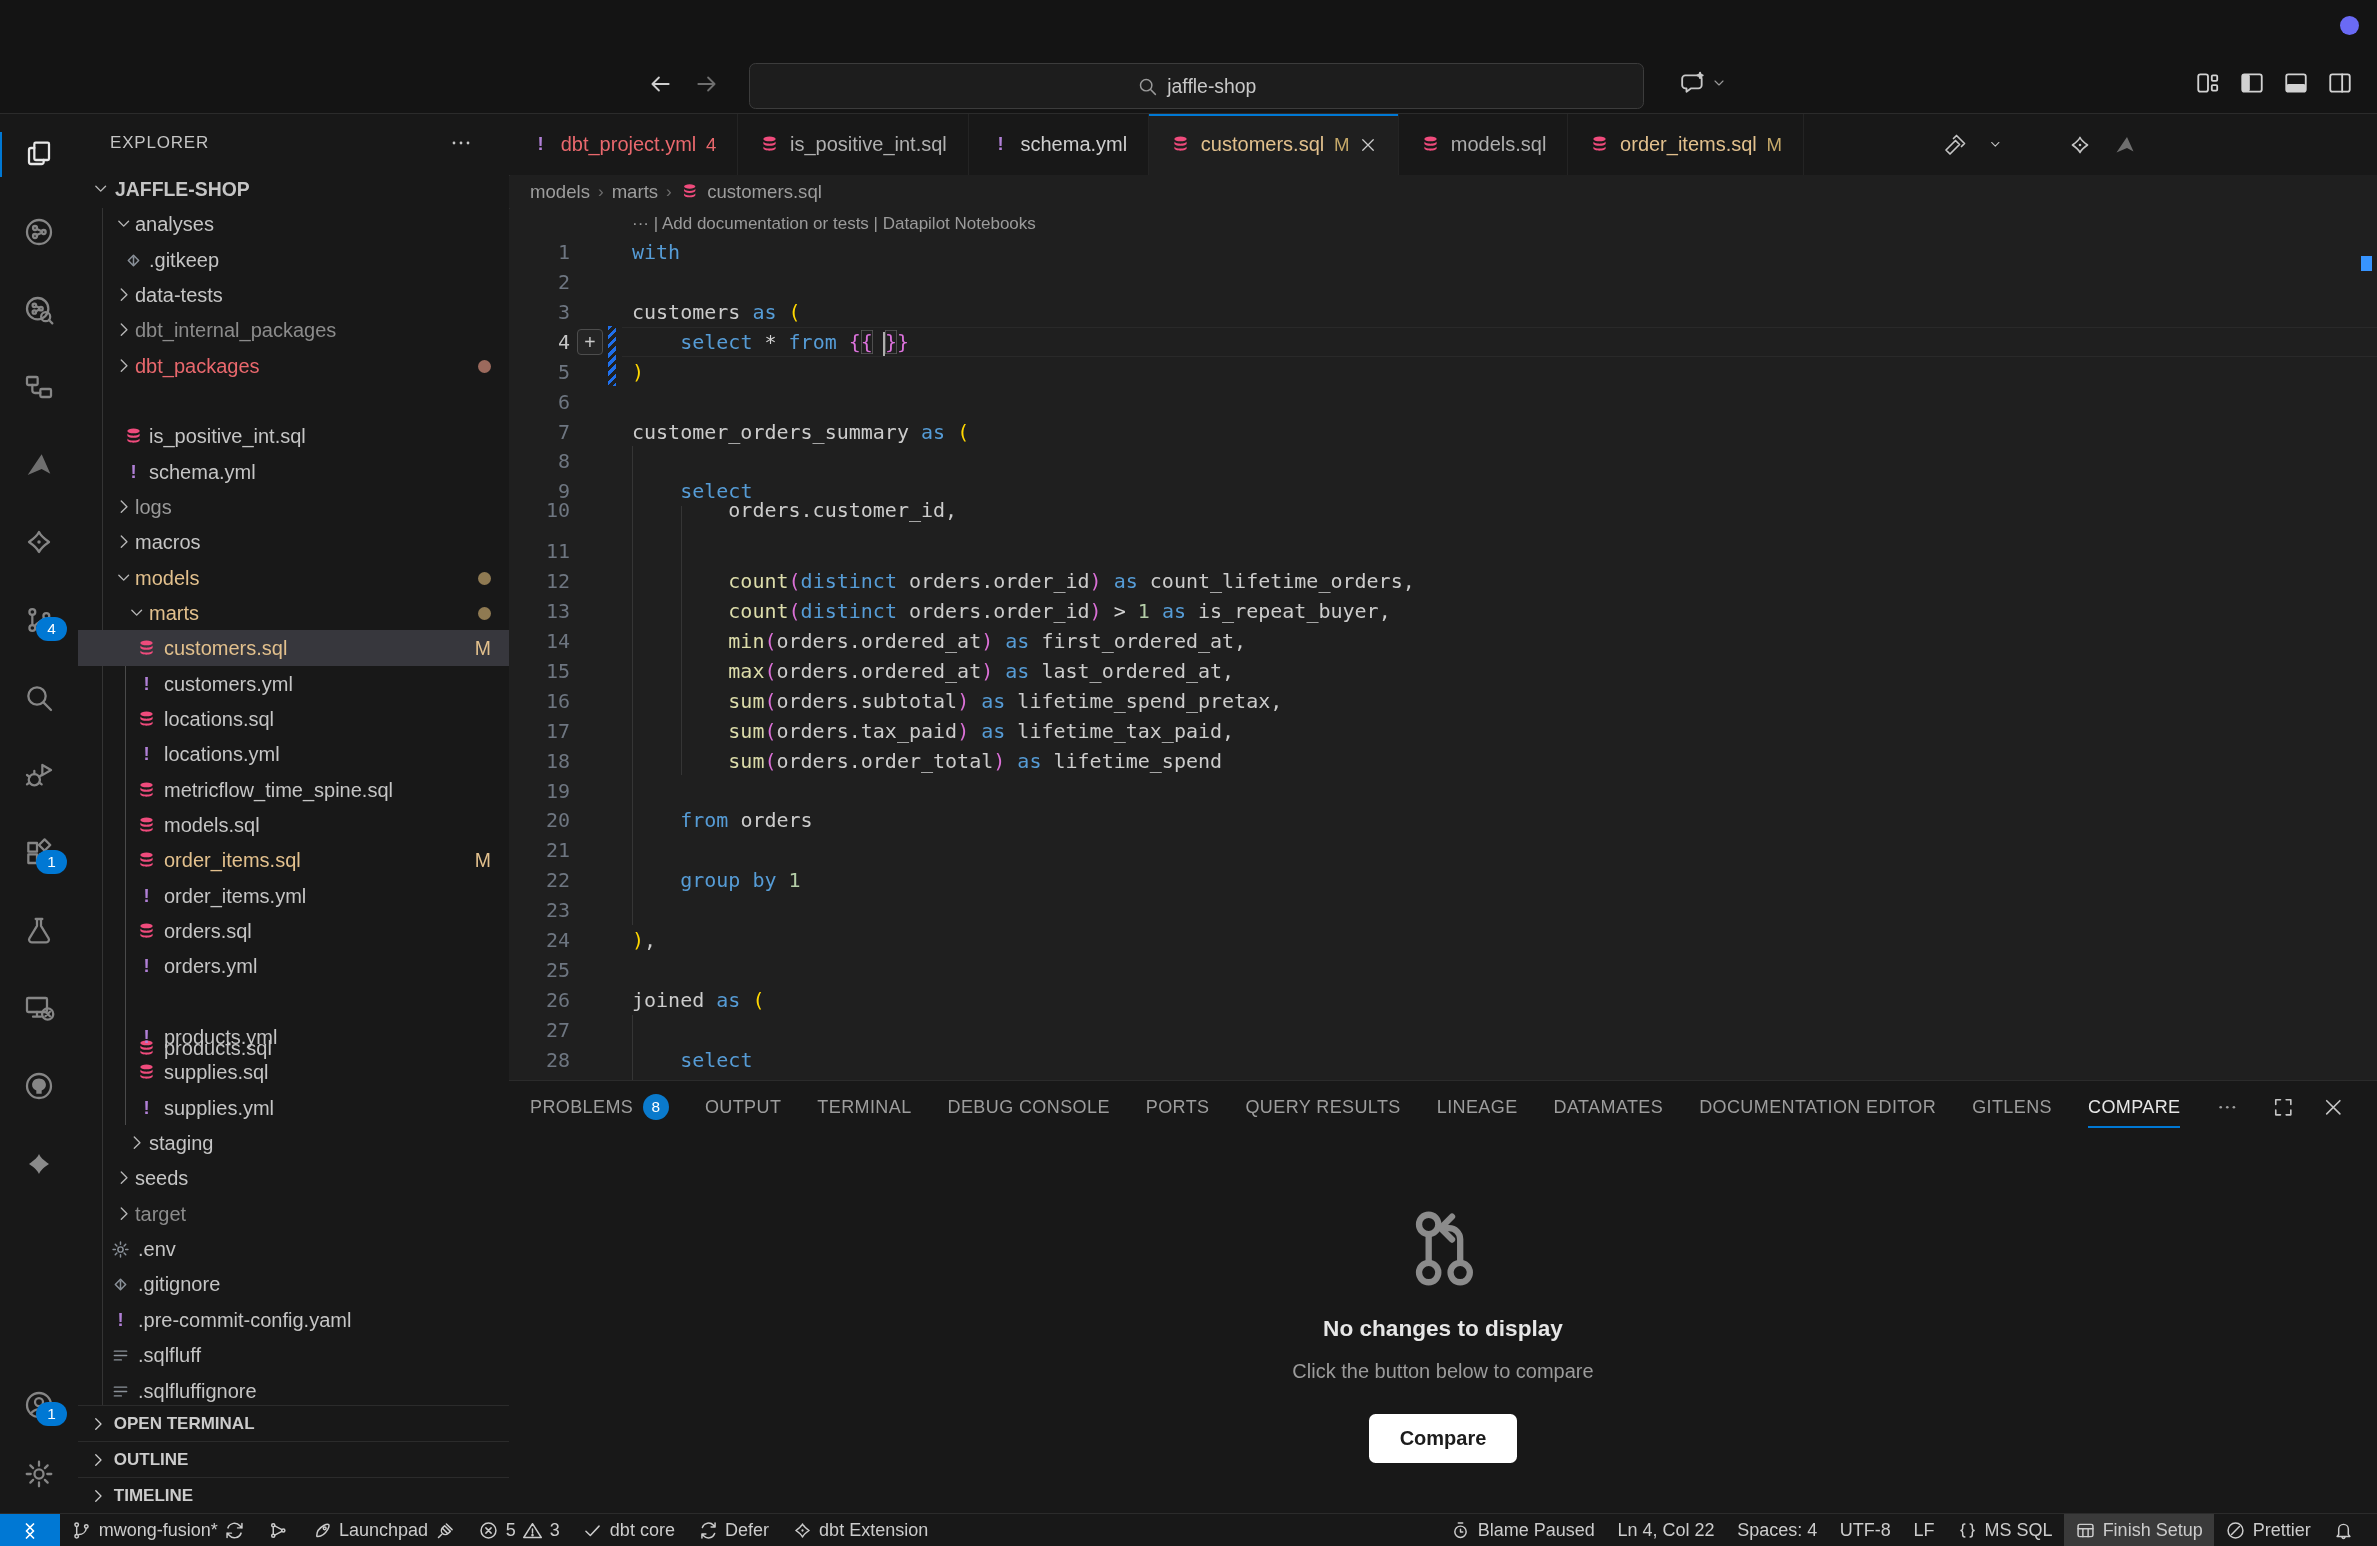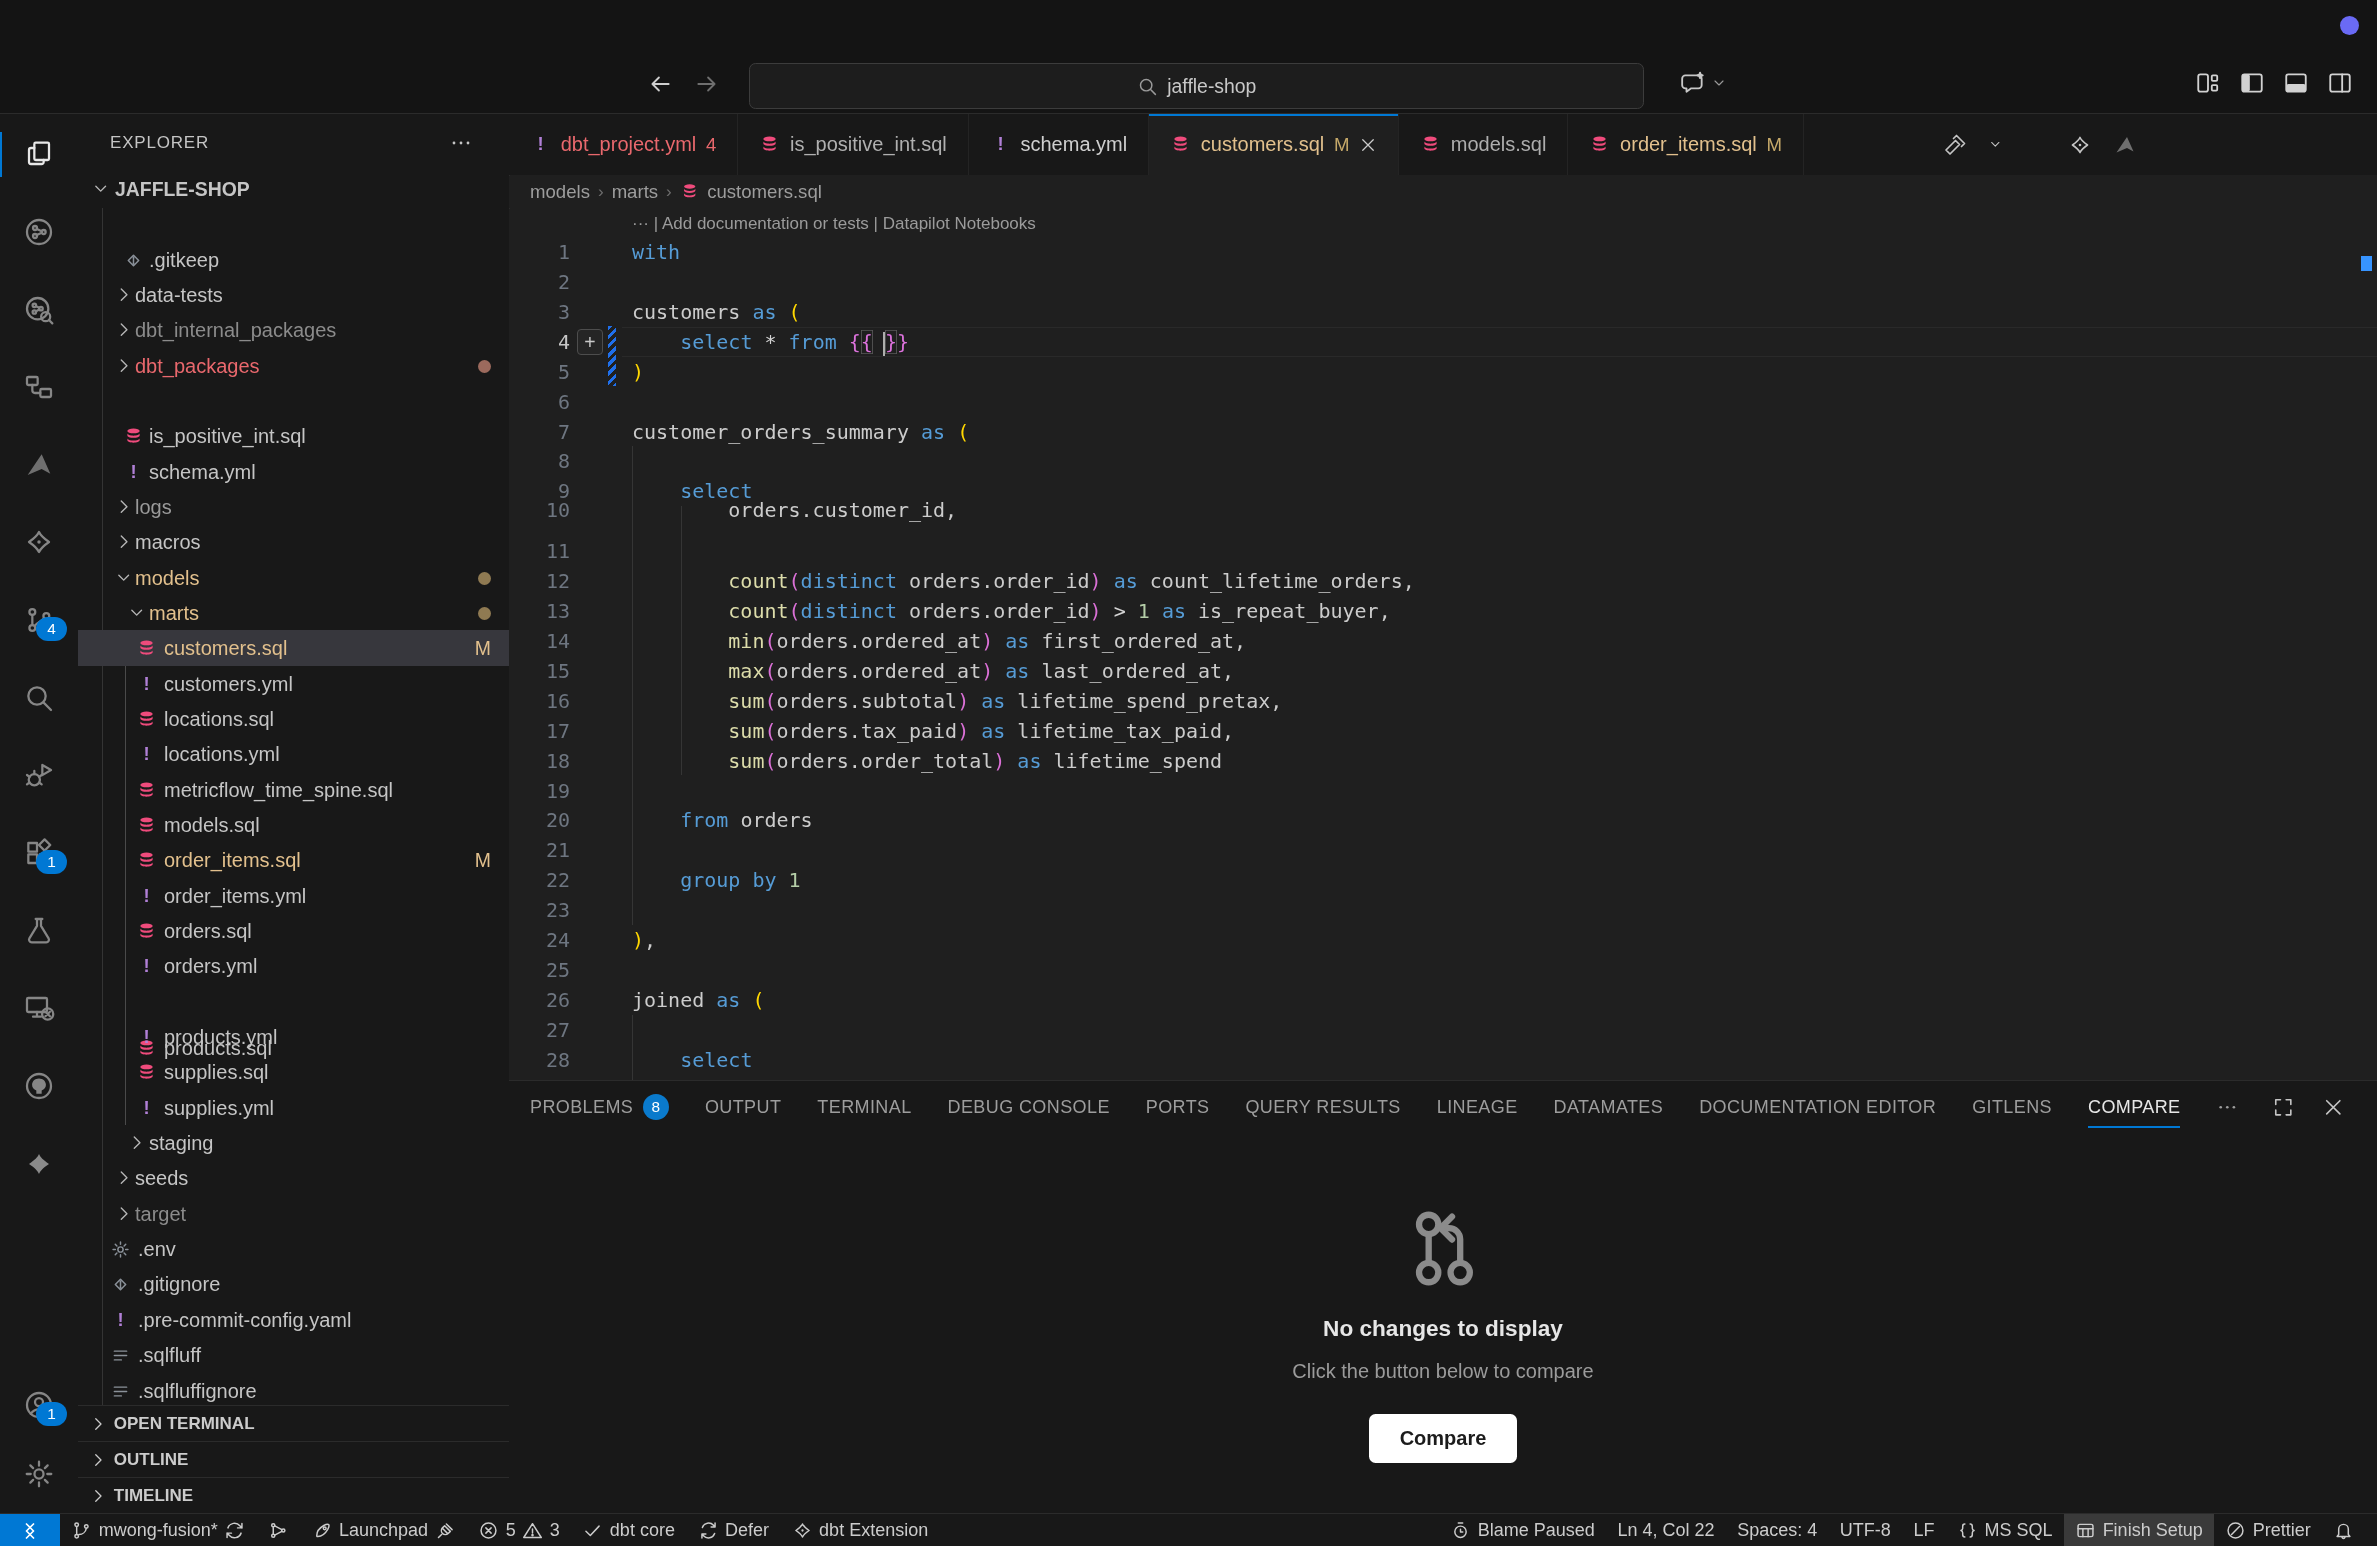--- a/index.html
+++ b/index.html
@@ -336,20 +336,28 @@
   <div id="tree">
       <div class="tguide" style="left: 24px; top: 37px; height: 1198px;"></div>
       <div class="tguide" style="left: 47px; top: 459px; height: 495px; background: rgb(74, 74, 74);"></div>
       <div class="trow" style="top: 0px;">
         <span class="icon" style="width: 19.4px; height: 19.4px; color: rgb(182, 182, 182); position: absolute; left: 13px;">
           <svg viewBox="0 0 24 24" width="19.4" height="19.4" fill="none" stroke="currentColor" stroke-width="1.7" stroke-linecap="round" stroke-linejoin="round">
             <path d="M6 9l6 6 6-6"></path>
           </svg>
         </span>
         <span class="lbl" style="position: absolute; left: 37px; font-weight: bold; font-size: 19.4px;">JAFFLE-SHOP</span>
+      </div>
+      <div class="trow" style="top: 35px;">
+        <span class="icon" style="width: 19.4px; height: 19.4px; color: rgb(182, 182, 182); position: absolute; left: 36px;">
+          <svg viewBox="0 0 24 24" width="19.4" height="19.4" fill="none" stroke="currentColor" stroke-width="1.7" stroke-linecap="round" stroke-linejoin="round">
+            <path d="M6 9l6 6 6-6"></path>
+          </svg>
+        </span>
+        <span class="lbl" style="position: absolute; left: 57px;">analyses</span>
       </div>
       <div class="trow" style="top: 71px; text-align: right;">
         <span class="icon" style="width: 21px; height: 21px; color: rgb(138, 145, 153); position: absolute; left: 45px;">
           <svg viewBox="0 0 24 24" width="21" height="21" fill="none" stroke="currentColor" stroke-width="1.7" stroke-linecap="round" stroke-linejoin="round">
             <g>
               <rect x="7.8" y="7.8" width="8.4" height="8.4" transform="rotate(45 12 12)"></rect>
               <circle cx="12" cy="8.2" r="1.2" fill="currentColor" stroke="none"></circle>
               <circle cx="12" cy="15.8" r="1.2" fill="currentColor" stroke="none"></circle>
               <path d="M12 9.4v5.2"></path>
             </g>

